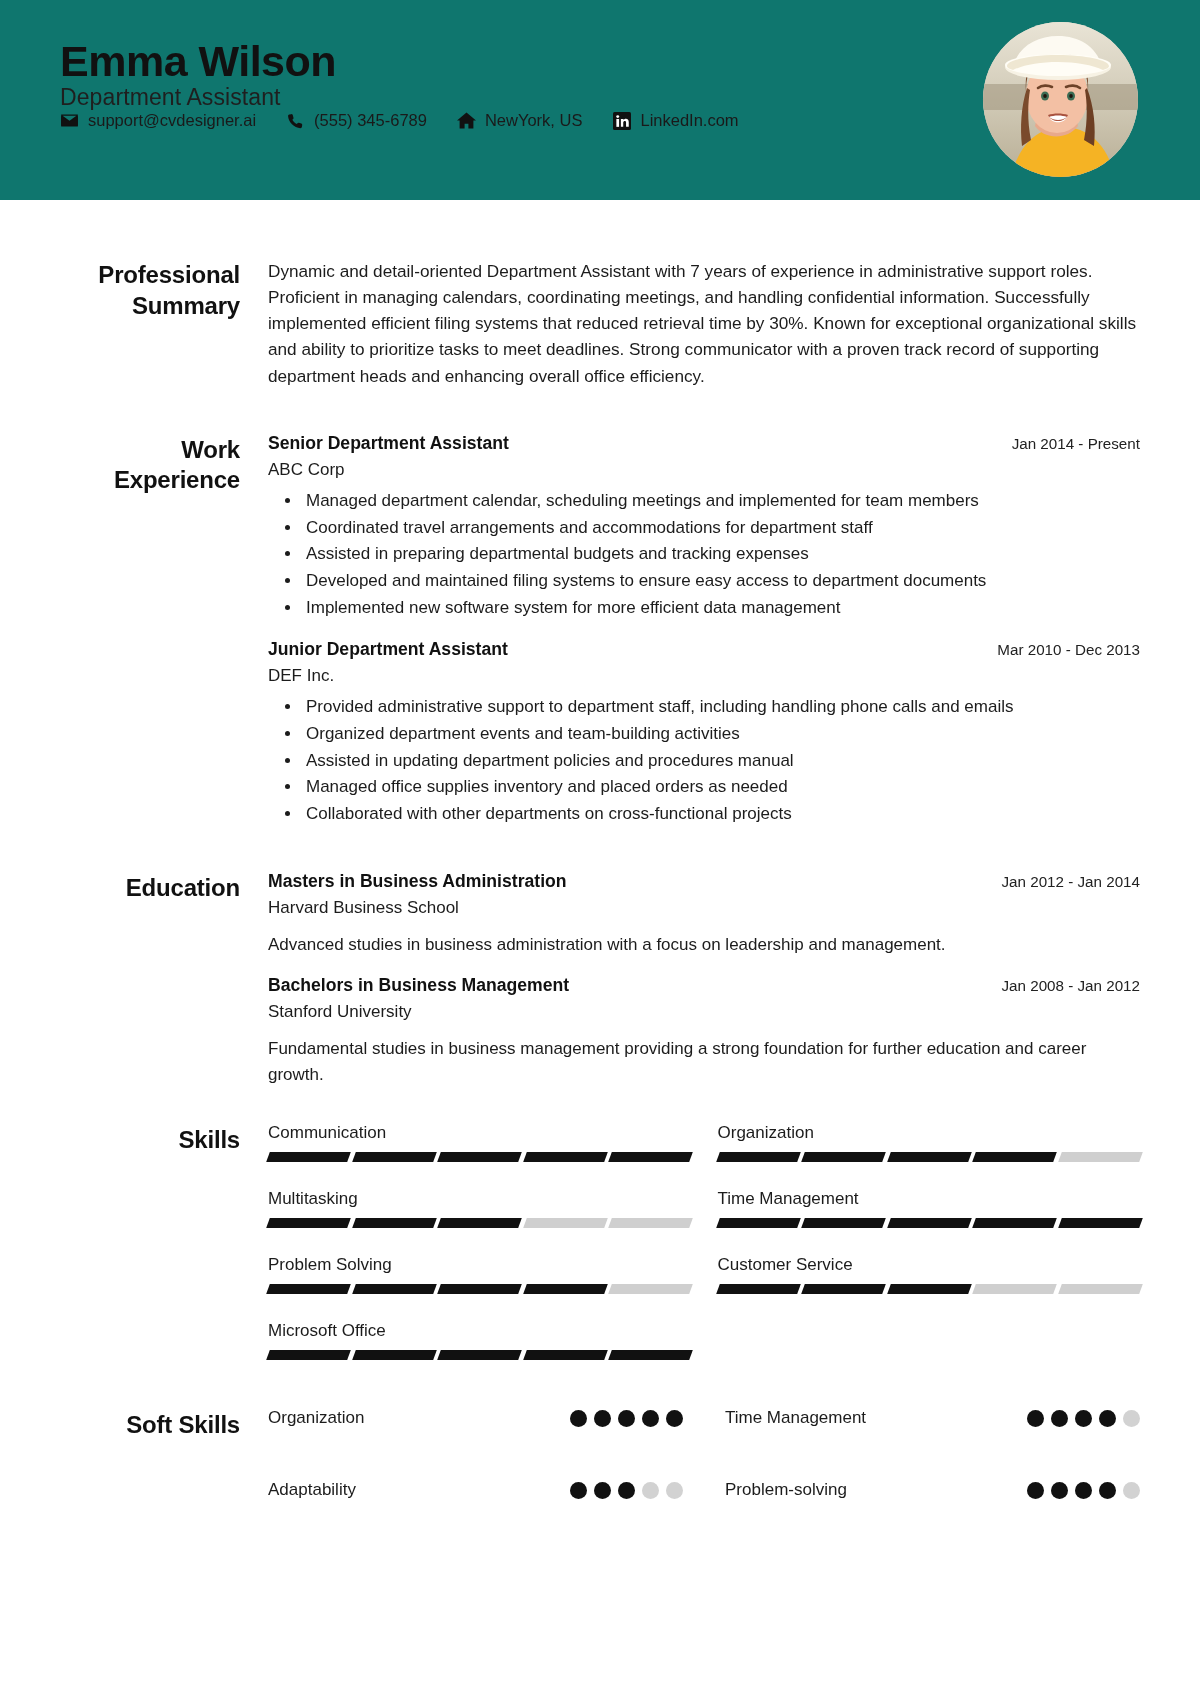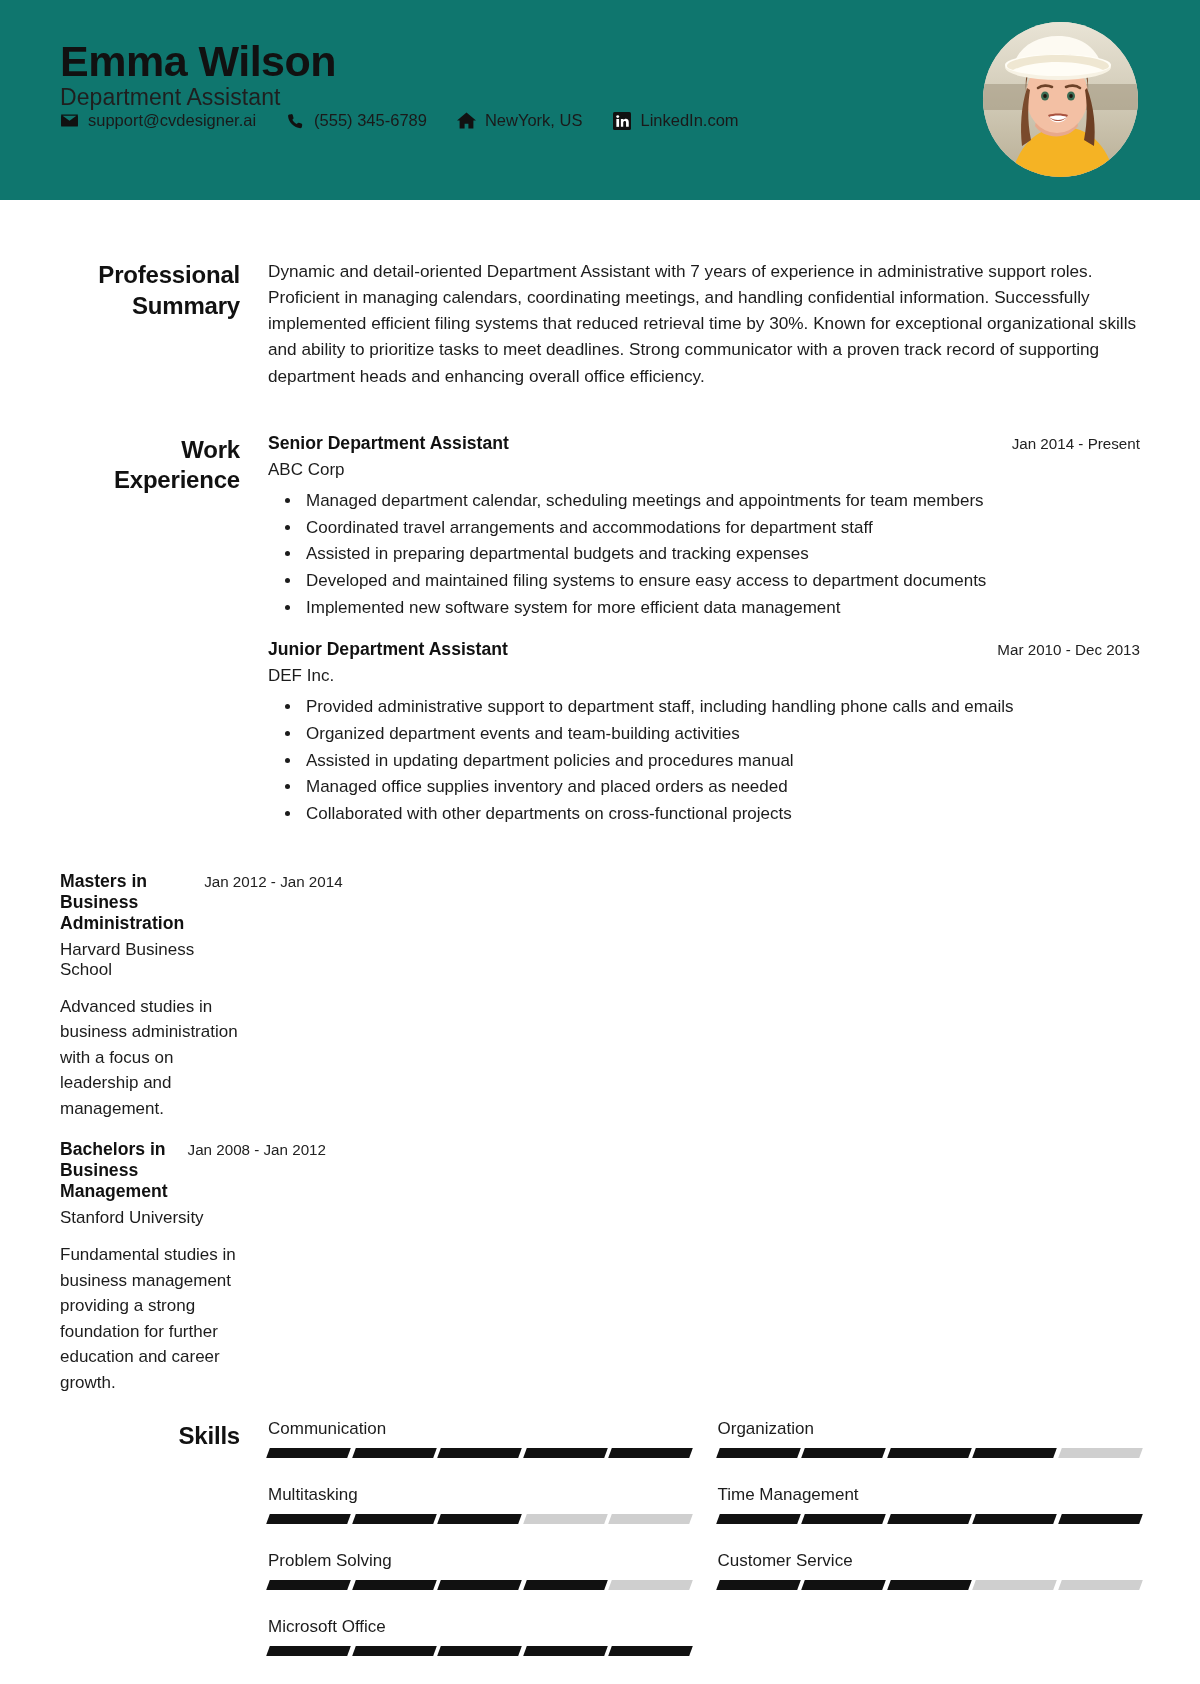--- a/index.html
+++ b/index.html
@@ -84,21 +84,21 @@
   .entry-org   { font-size:17px; color:#1c1c1c; margin-top:6px; }
   .entry-desc  { font-size:17px; color:#1c1c1c; line-height:1.5; margin-top:14px; }
 
   .bullets { margin:8px 0 0 0; padding-left:34px; }
   .bullets li {
     font-size:17px; line-height:1.52; color:#1c1c1c;
     margin-bottom:1px; padding-left:4px;
   }
 
   
-  #skills { margin-top:20px; }
+  #skills { margin-top:32px; }
   .skill-grid {
     display:grid; grid-template-columns:1fr 1fr;
     column-gap:42px; row-gap:21px;gap:27px;
   }
   .skill-name { font-size:17px; color:#1c1c1c; margin-bottom:9px; }
   .bar { display:flex; gap:5px; height:10px; }
   .seg {
     flex:1; height:10px; background:#cfcfcf;
     transform:skewX(-20deg);
   }
@@ -215,21 +215,21 @@
   <div class="section" id="experience">
     <div class="sec-title">Work Experience</div>
     <div class="sec-body" id="experience-list">
         <div class="entry">
           <div class="entry-head">
             <div class="entry-title">Senior Department Assistant</div>
             <div class="entry-date">Jan 2014 - Present</div>
           </div>
           <div class="entry-org">ABC Corp</div>
           <ul class="bullets">
-            <li>Managed department calendar, scheduling meetings and appointments for team members</li>
+            <li>Managed department calendar, scheduling meetings and implemented for team members</li>
             <li>Coordinated travel arrangements and accommodations for department staff</li>
             <li>Assisted in preparing departmental budgets and tracking expenses</li>
             <li>Developed and maintained filing systems to ensure easy access to department documents</li>
             <li>Implemented new software system for more efficient data management</li>
           </ul>
         </div>
         <div class="entry">
           <div class="entry-head">
             <div class="entry-title">Junior Department Assistant</div>
             <div class="entry-date">Mar 2010 - Dec 2013</div>
@@ -240,20 +240,21 @@
             <li>Organized department events and team-building activities</li>
             <li>Assisted in updating department policies and procedures manual</li>
             <li>Managed office supplies inventory and placed orders as needed</li>
             <li>Collaborated with other departments on cross-functional projects</li>
           </ul>
         </div>
       </div>
   </div>
 
   <div class="section" id="education">
+    <div class="sec-title">Education</div>
     <div class="sec-body" id="education-list">
         <div class="entry">
           <div class="entry-head">
             <div class="entry-title">Masters in Business Administration</div>
             <div class="entry-date">Jan 2012 - Jan 2014</div>
           </div>
           <div class="entry-org">Harvard Business School</div>
           <div class="entry-desc">Advanced studies in business administration with a focus on leadership and management.</div>
         </div>
         <div class="entry">
@@ -363,20 +364,30 @@
             <div class="soft-name">Time Management</div>
             <div class="dots">
               <span class="dot on"></span>
               <span class="dot on"></span>
               <span class="dot on"></span>
               <span class="dot on"></span>
               <span class="dot"></span>
             </div>
           </div>
           <div class="soft-item">
+            <div class="soft-name">Adaptability</div>
+            <div class="dots">
+              <span class="dot on"></span>
+              <span class="dot on"></span>
+              <span class="dot on"></span>
+              <span class="dot"></span>
+              <span class="dot"></span>
+            </div>
+          </div>
+          <div class="soft-item">
             <div class="soft-name">Problem-solving</div>
             <div class="dots">
               <span class="dot on"></span>
               <span class="dot on"></span>
               <span class="dot on"></span>
               <span class="dot on"></span>
               <span class="dot"></span>
             </div>
           </div>
         </div>

